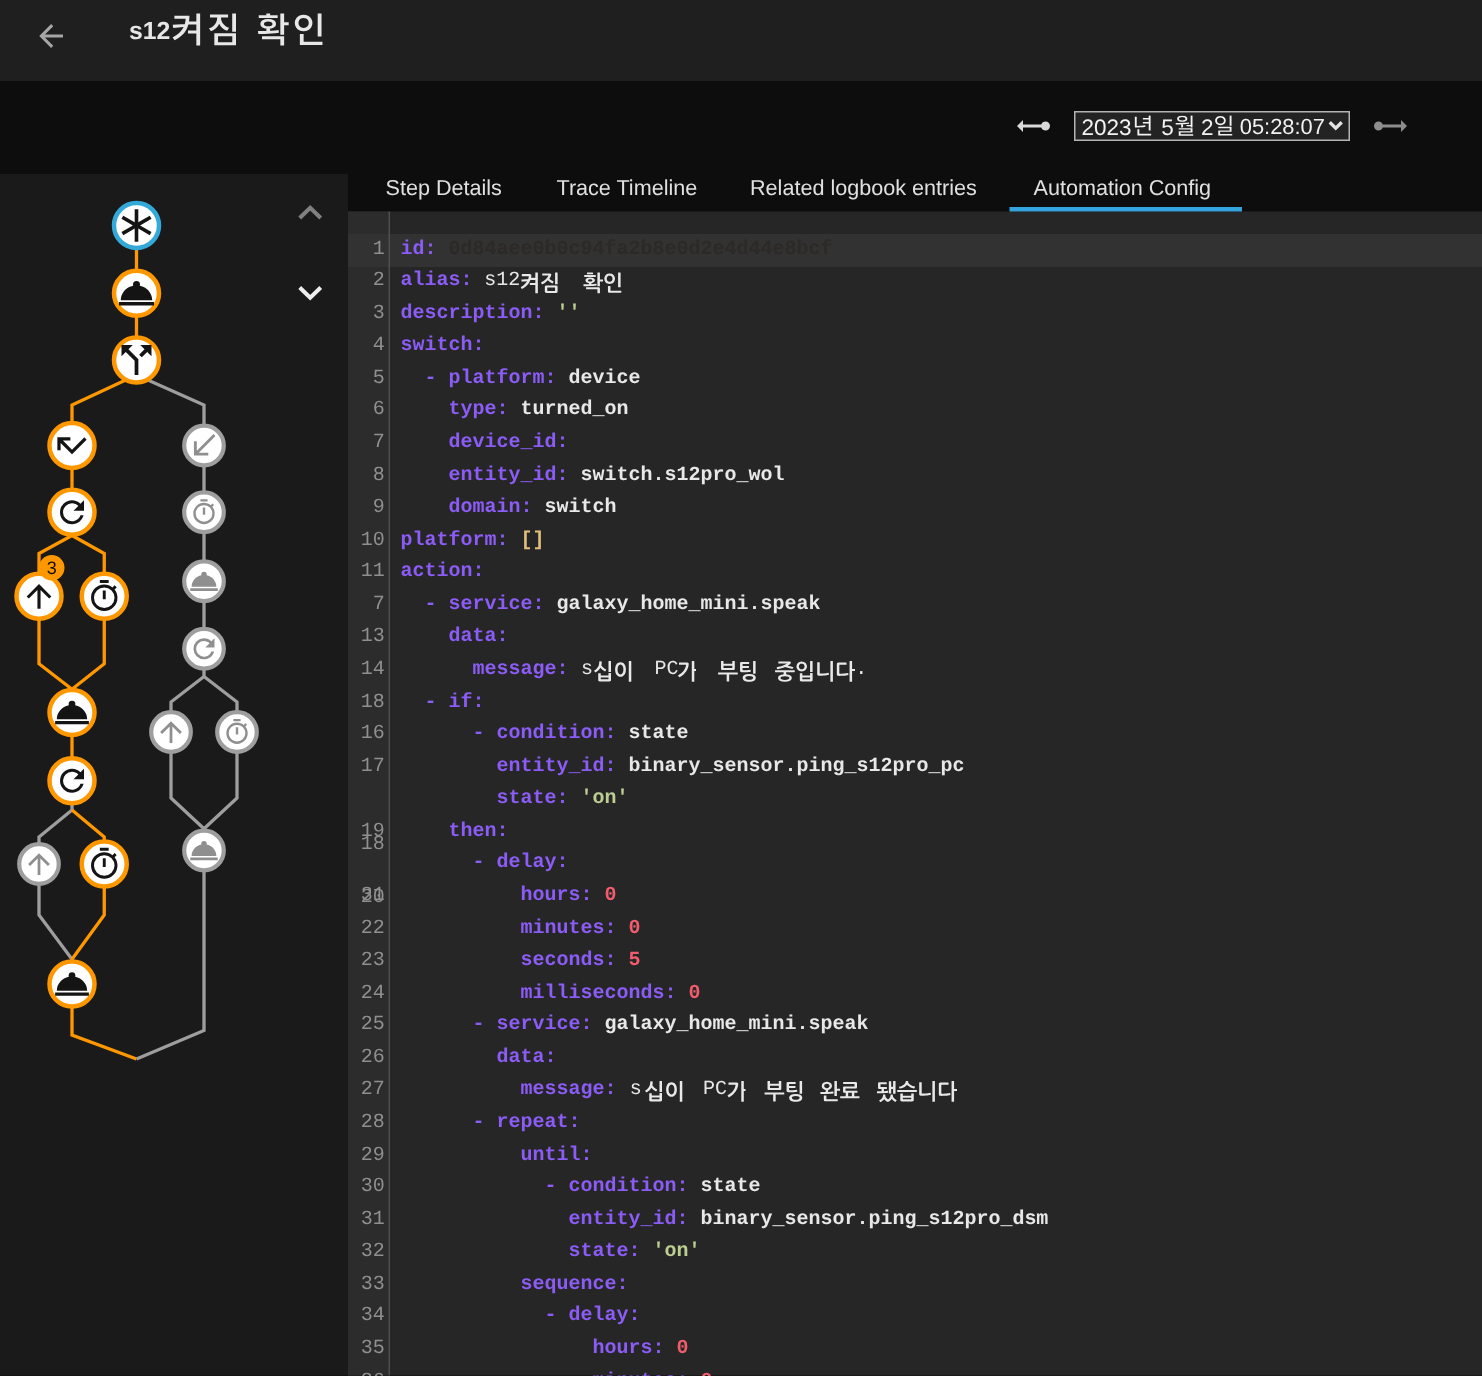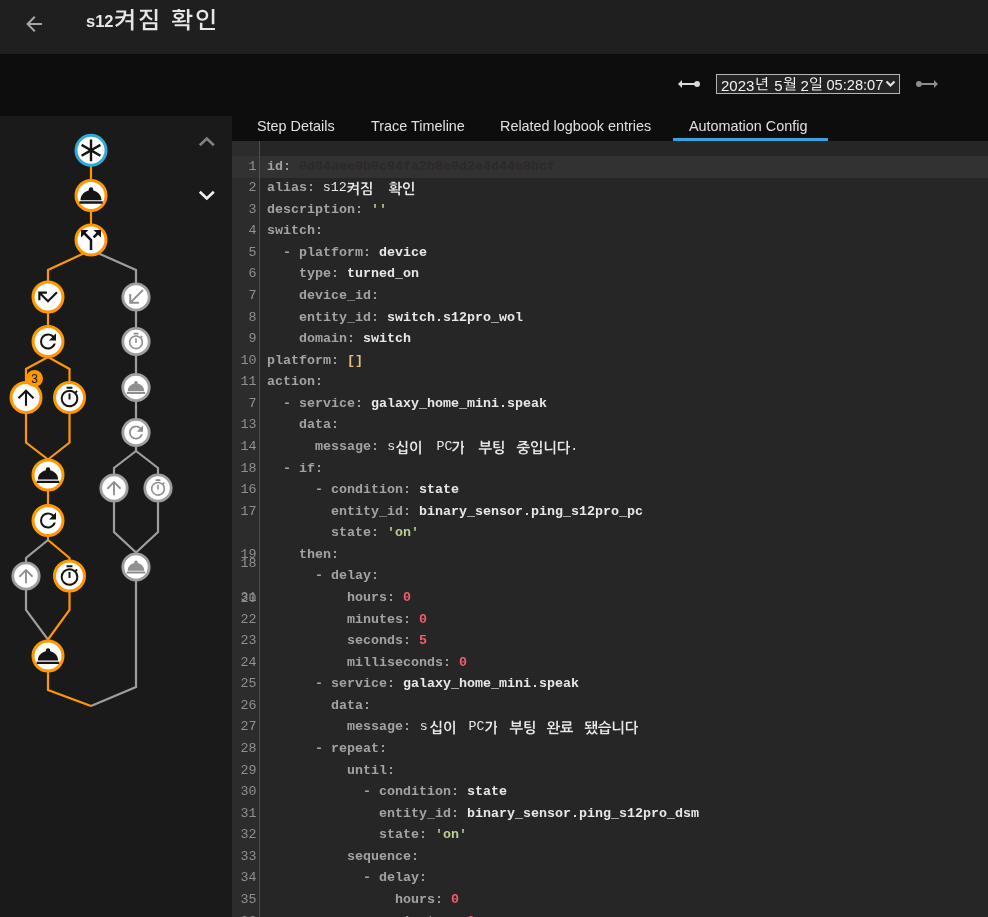--- a/index.html
+++ b/index.html
@@ -6,21 +6,21 @@
 .abs { position:absolute; }
 #appbar { position:absolute; left:0; top:0; width:988px; height:54px; background:#1f1f1f; }
 #panel { position:absolute; left:0; top:116px; width:232px; height:801px; background:#1a1a1a; }
 #codebg { position:absolute; left:232px; top:141px; width:756px; height:776px; background:#262626; }
 #gutter { position:absolute; left:232px; top:141px; width:27px; height:776px; background:#2c2c2c; }
 #gsep { position:absolute; left:259px; top:141px; width:1px; height:776px; background:#4f4f4f; }
 #activeline { position:absolute; left:232px; top:156.2px; width:756px; height:21.6px; background:#323232; }
 .cl { position:absolute; left:267px; white-space:pre; font-family:"Liberation Mono",monospace;
   font-size:13.33px; line-height:21.57px; height:21.57px; font-weight:bold; }
 .cp { white-space:pre; font-family:"Liberation Mono",monospace; font-size:13.33px; line-height:21.57px; color:#e8e8e8; }
-.k { color:#a3a3a3; } .p { color:#e8e8e8;text-align:center; } .n { color:#f25d6d; } .s { color:#bcce92; }
+.k { color:#8b5cf6; } .p { color:#e8e8e8;text-align:center; } .n { color:#f25d6d; } .s { color:#bcce92; }
 .b { color:#e2bf7a; } .f { color:#2d2927; }
 .gn { position:absolute; left:232px; width:24.5px; text-align:right; font-family:"Liberation Mono",monospace;
   font-size:13.33px; line-height:21.57px; color:#8f8f8f; }
 .tab { position:absolute; top:118px; font-size:14.4px; color:#e0e0e0; white-space:nowrap; }
 </style></head>
 <body>
 <div id="appbar"></div>
 <svg class="abs" style="left:22px;top:12px" width="24" height="24" viewBox="0 0 24 24" fill="#a6a6a6">
     <path d="M20,11V13H8L13.5,18.5L12.08,19.92L4.16,12L12.08,4.08L13.5,5.5L8,11H20Z"></path>
   </svg>

